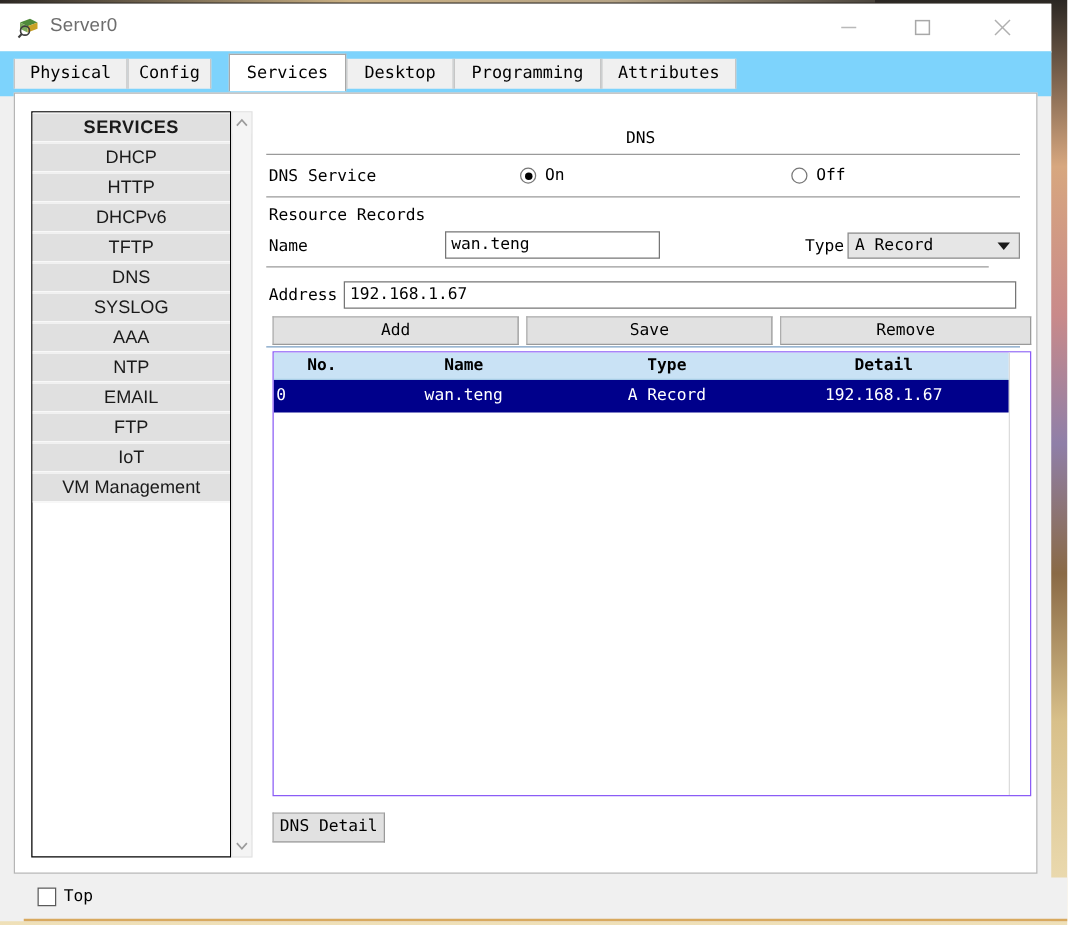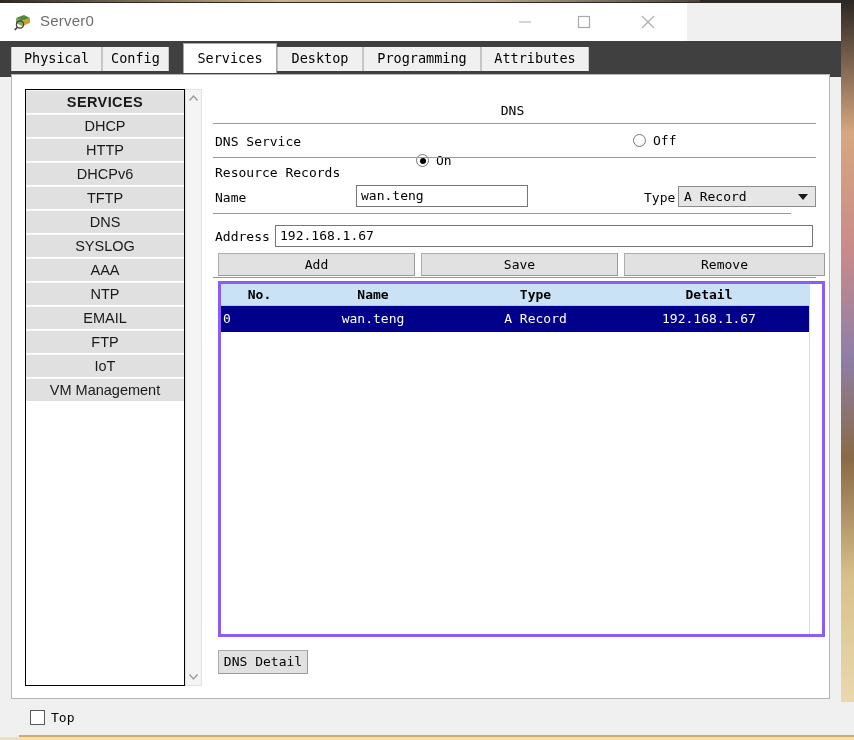--- a/index.html
+++ b/index.html
@@ -28,21 +28,21 @@
     width: 841px;
     height: 734px;
     background: #f0f0f0;
     box-sizing: border-box;
   }
 
   
   .titlebar {
     position: absolute;
     left: 0; top: 0;
-    width: 687px;
+    width: 841px;
     height: 38px;
     background: #ffffff;
     border-bottom: 1px solid #f2f2f2;
   }
   .title-icon {
     position: absolute;
     left: 13px; top: 9px;
     width: 20px; height: 20px;
   }
   .title-text {
@@ -64,21 +64,21 @@
   .btn-min { right: 139px; }
   .btn-max { right: 80px; }
   .btn-close { right: 16px; }
 
   
   .tabstrip {
     position: absolute;
     left: 0; top: 38px;
     width: 841px;
     height: 36px;
-    background: #404040;
+    background: #7dd3fc;
   }
   .tab {
     position: absolute;
     top: 6px;
     height: 24px;
     line-height: 23px;
     font-family: "DejaVu Sans Mono", monospace;
     font-size: 13.5px;
     color: #000;
     text-align: center;
@@ -281,21 +281,21 @@
     cursor: default;
     white-space: nowrap;
   }
 
   
   .table-box {
     position: absolute;
     left: 9px; top: 270px;
     width: 607px;
     height: 356px;
-    border: 3px solid #8b5cf6;
+    border: 1px solid #8b5cf6;
     background: #ffffff;
     box-sizing: border-box;
     overflow: hidden;
   }
   .thead {
     display: flex;
     height: 21px;
     background: #c9e2f5;
     border-bottom: 1px solid #a8cde6;
   }
@@ -458,21 +458,21 @@
         </div>
       </div>
 
       <div class="pane">
 
         <div class="dns-title">DNS</div>
         <div class="hr" style="top:34px;width:603px;left:4px;"></div>
 
         <div class="lbl" style="left:6px; top:45px;">DNS Service</div>
 
-        <div class="radio-wrap" style="left:207px; top:44px;margin-top:20px;">
+        <div class="radio-wrap" style="left:207px; top:44px;">
           <span class="radio checked"></span>
           <span class="radio-lbl">On</span>
         </div>
 
         <div class="radio-wrap" style="left:424px; top:44px;">
           <span class="radio"></span>
           <span class="radio-lbl">Off</span>
         </div>
 
         <div class="hr" style="top:68px;width:603px;left:4px;"></div>

